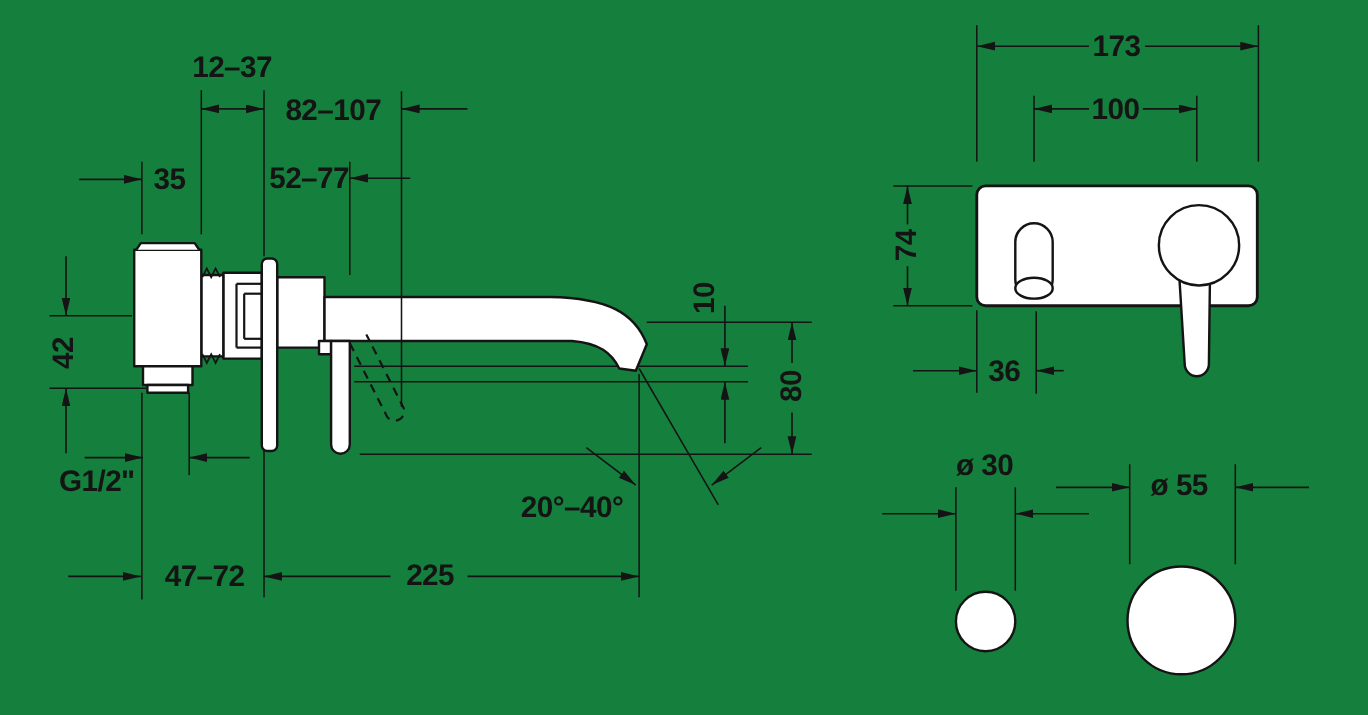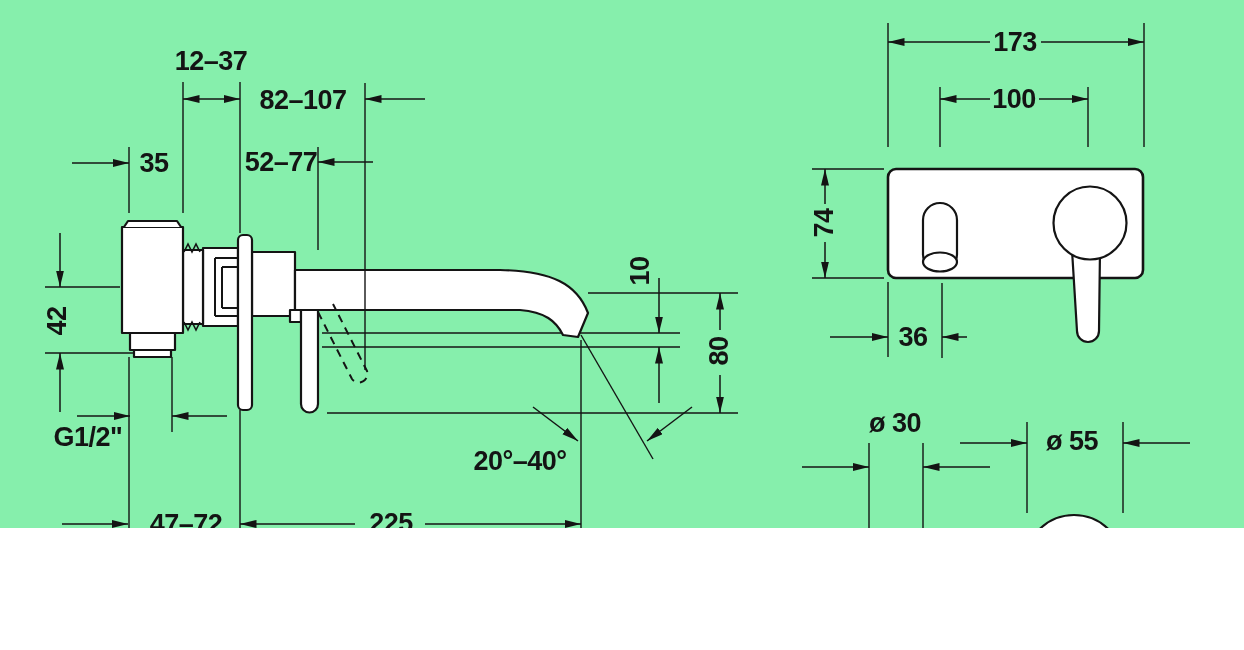--- a/index.html
+++ b/index.html
@@ -1,16 +1,16 @@
 <!DOCTYPE html>
 <html><head>
 <meta charset="utf-8">
 <style>
   html,body{margin:0;padding:0;background:#ffffff;}
-  .stage{position:relative;width:1244px;height:528px;background:#86efac;overflow:hidden;}
+  .stage{position:relative;width:1244px;height:650px;background:#15803d;overflow:hidden;}
   svg{display:block;}
   .obj{stroke:#141414;stroke-width:2.2;fill:#ffffff;stroke-linejoin:round;}
   .obj-thick{stroke:#141414;stroke-width:2.6;fill:#ffffff;stroke-linejoin:round;}
   .obj-line{stroke:#141414;stroke-width:2;fill:none;}
   .ref{stroke:#141414;stroke-width:1.4;fill:none;}
   .dim{stroke:#141414;stroke-width:1.5;fill:none;}
   .dash{stroke:#141414;stroke-width:2;fill:none;stroke-dasharray:8 6;}
   text{font-family:"Liberation Sans","DejaVu Sans",sans-serif;font-weight:bold;font-size:27px;fill:#141414;letter-spacing:-0.5px;}
 </style>
 </head>

